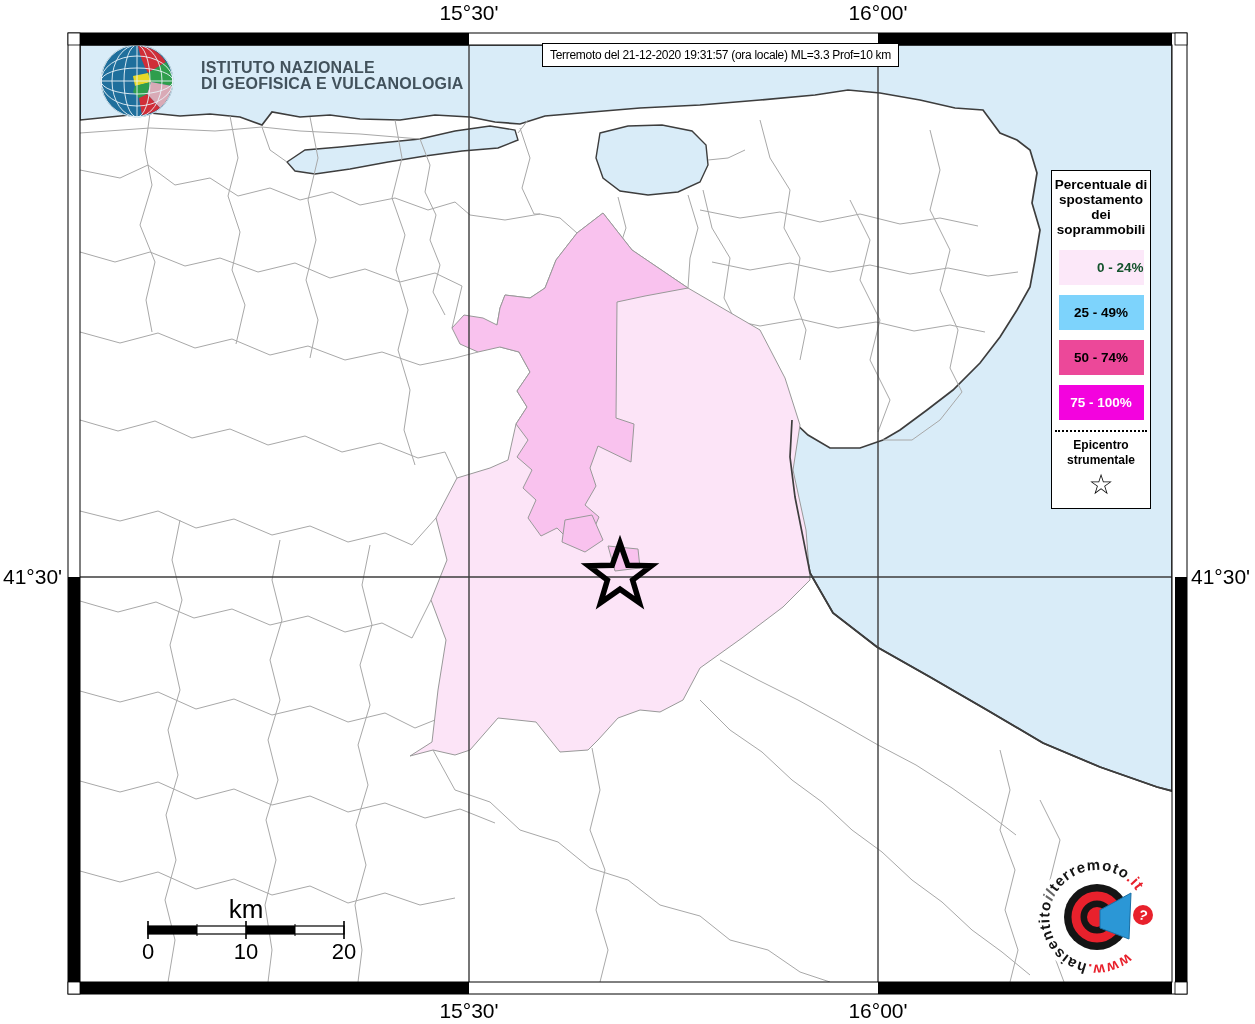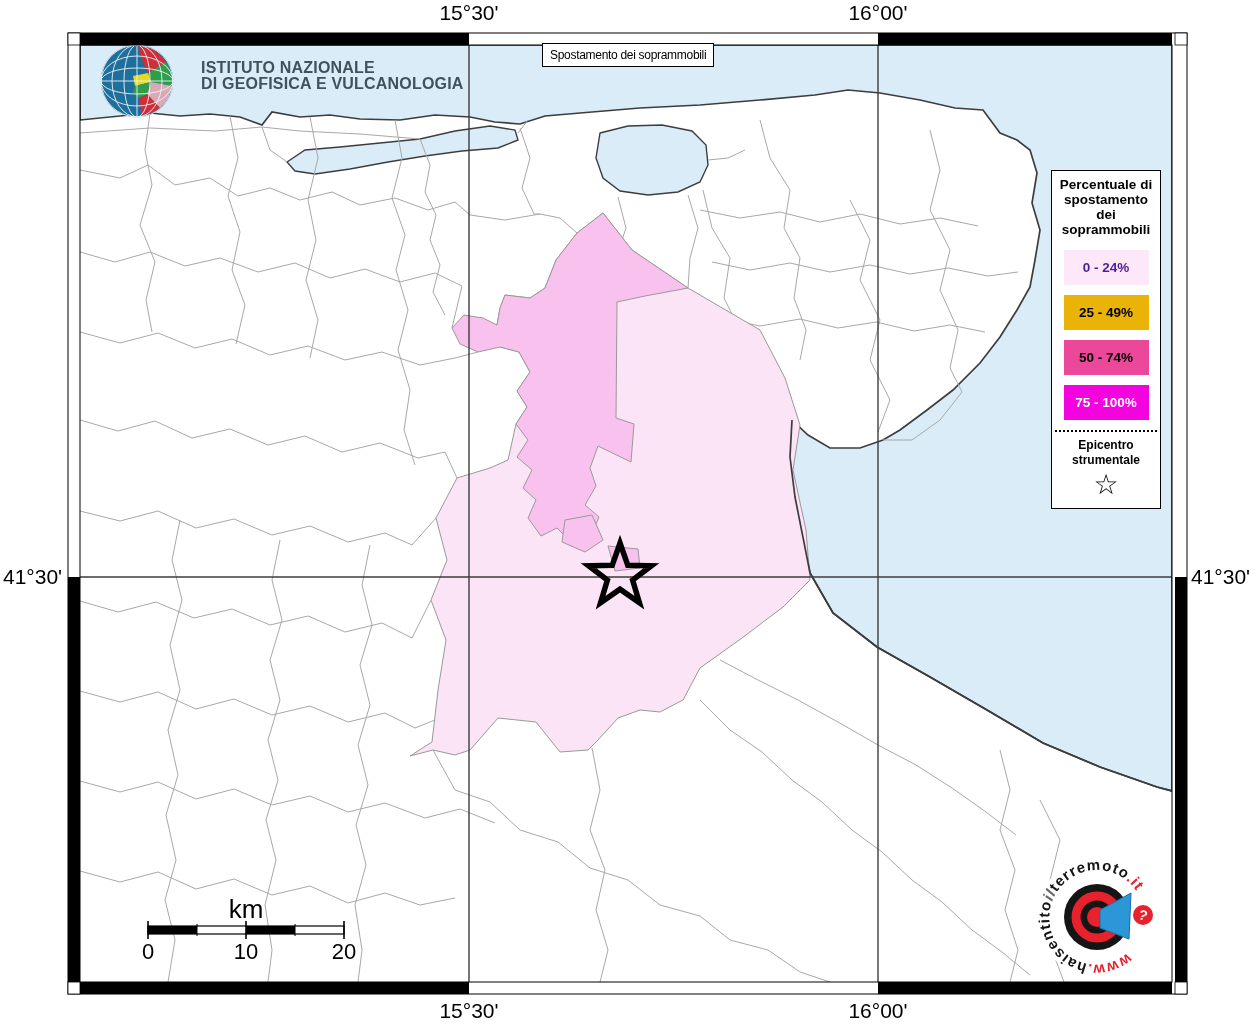--- a/index.html
+++ b/index.html
@@ -14,21 +14,21 @@
   .infobox{
     left:542px;top:43px;background:#ffffff;border:1px solid #000;
     padding:3px 7px;font-size:12px;line-height:16.2px;letter-spacing:-0.3px;
     white-space:nowrap;
   }
   .ingv-text{
     left:201px;top:60px;font-size:16px;font-weight:bold;line-height:16px;
     color:#42525c;letter-spacing:0.2px;white-space:nowrap;
   }
   .legend{
-    left:1051px;top:170px;width:110px;box-sizing:border-box;
+    left:1051px;top:170px;width:100px;box-sizing:border-box;
     background:#ffffff;border:1.5px solid #000;text-align:center;
     padding:4px 0 8px 0;
   }
   .legend-title{font-weight:bold;font-size:13.5px;line-height:15px;padding:2px 1px 3px 1px;}
   .swatch{
     width:85px;height:35px;margin:10px auto 0 auto;line-height:35px;
     font-weight:bold;font-size:13.5px;
   }
   .legend-divider{border-top:2px dotted #000;margin:10px 3px 4px 3px;height:0;}
   .legend-epi{font-weight:bold;font-size:12px;line-height:15px;padding:2px 0;}
@@ -203,27 +203,27 @@
   <div class="overlay coord centered" style="left:878px;top:999px;">16°00'</div>
   <div class="overlay coord" style="left:3px;top:565px;">41°30'</div>
   <div class="overlay coord" style="left:1191px;top:565px;">41°30'</div>
 
   <div class="overlay ingv-text">
     <div>ISTITUTO NAZIONALE</div>
     <div>DI GEOFISICA E VULCANOLOGIA</div>
   </div>
 
   <div class="overlay infobox">
-    <div>Spostamento dei soprammobili</div>
+    <div>Terremoto del 21-12-2020 19:31:57 (ora locale) ML=3.3 Prof=10 km</div>
   </div>
 
   <div class="overlay legend">
     <div class="legend-title">Percentuale di spostamento dei soprammobili</div>
-    <div class="swatch" style="background-color: rgb(252, 232, 249); color: #4c1d95;">0 - 24%</div>
-    <div class="swatch" style="background-color: #eab308; color: rgb(0, 0, 0);">25 - 49%</div>
+    <div class="swatch" style="background-color: rgb(252, 232, 249); color: #14532d; text-align: right;">0 - 24%</div>
+    <div class="swatch" style="background-color: #7dd3fc; color: rgb(0, 0, 0);">25 - 49%</div>
     <div class="swatch" style="background-color: #ec4899; color: rgb(0, 0, 0);">50 - 74%</div>
     <div class="swatch" style="background-color: rgb(243, 3, 222); color: rgb(255, 255, 255);">75 - 100%</div>
     <div class="legend-divider"></div>
     <div class="legend-epi">Epicentro strumentale</div>
     <div class="legend-star">☆</div>
   </div>
 
   <div class="overlay scale-unit" style="left:246px;top:882px;margin-top:12px;">km</div>
   <div class="overlay scale-label" style="left:148px;top:939px;">0</div>
   <div class="overlay scale-label" style="left:246px;top:939px;">10</div>

